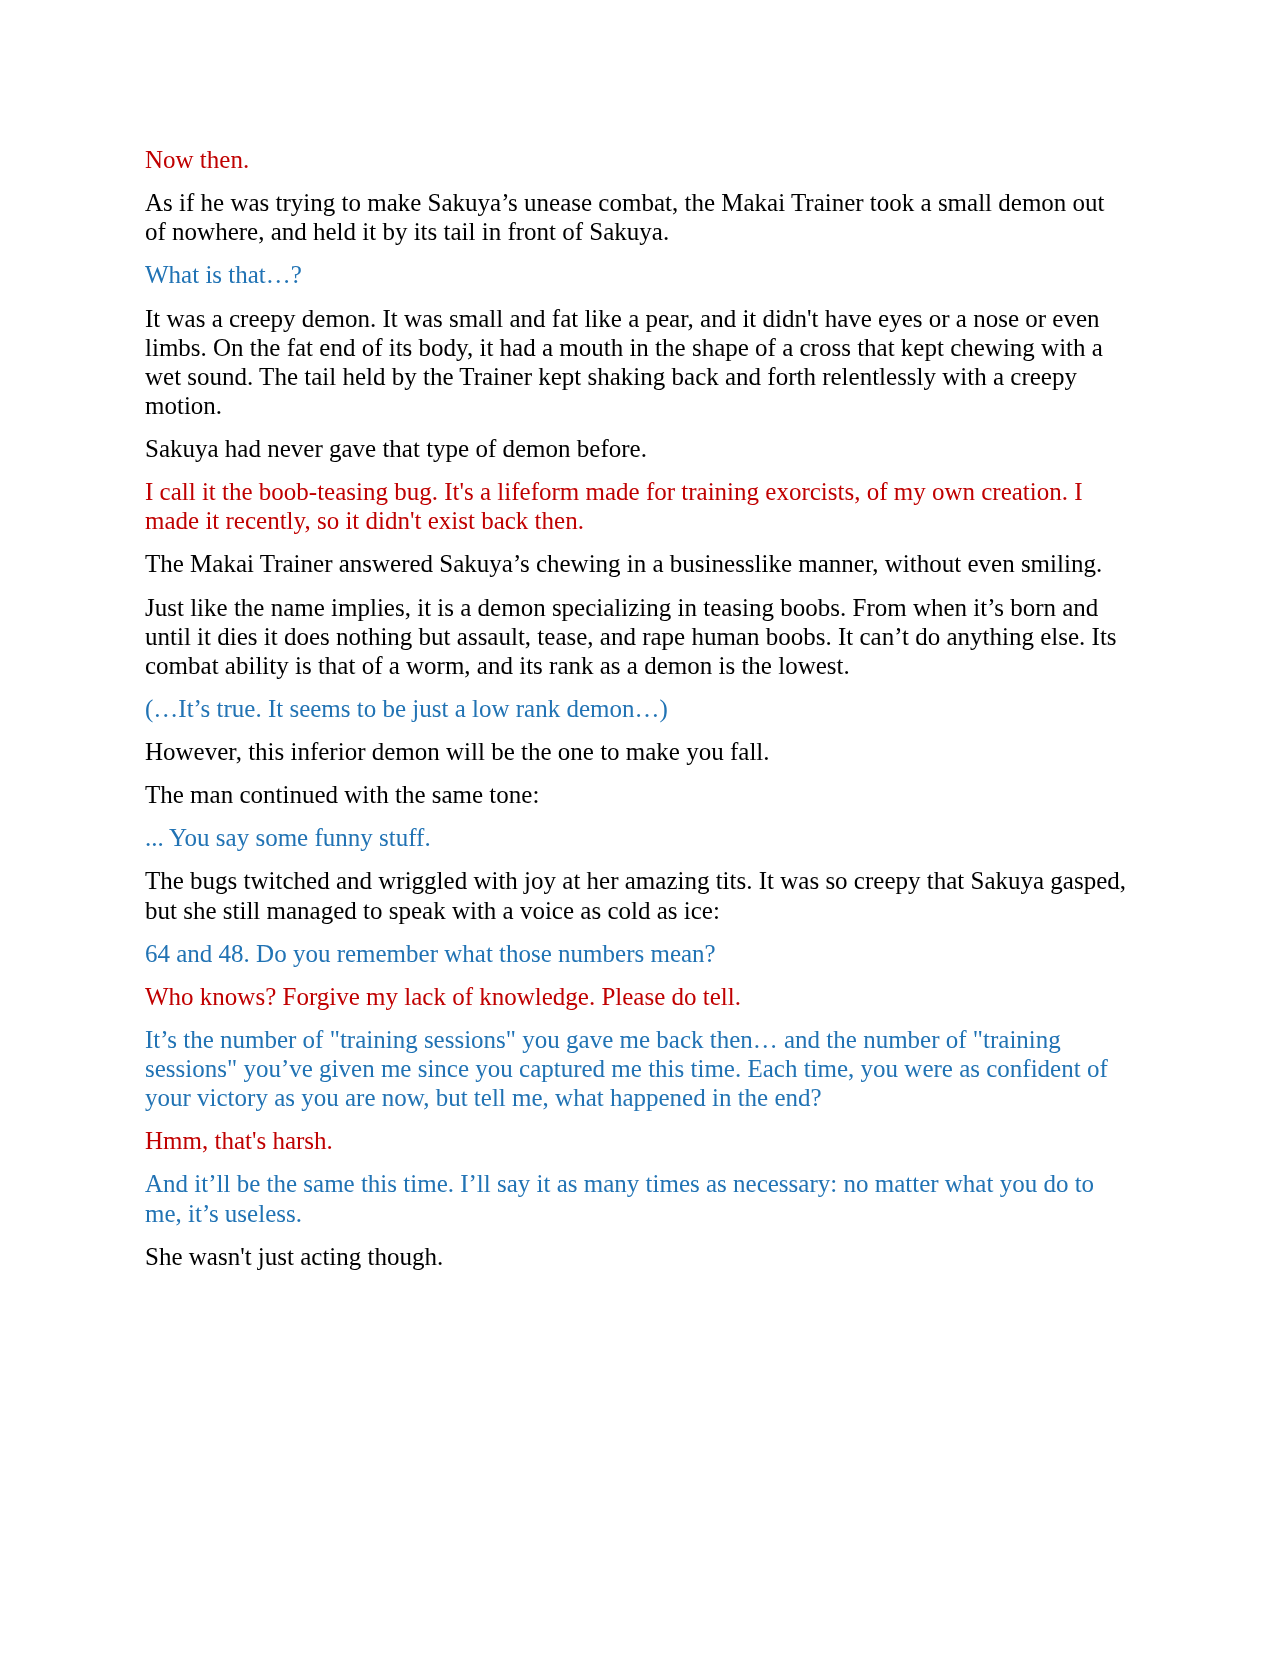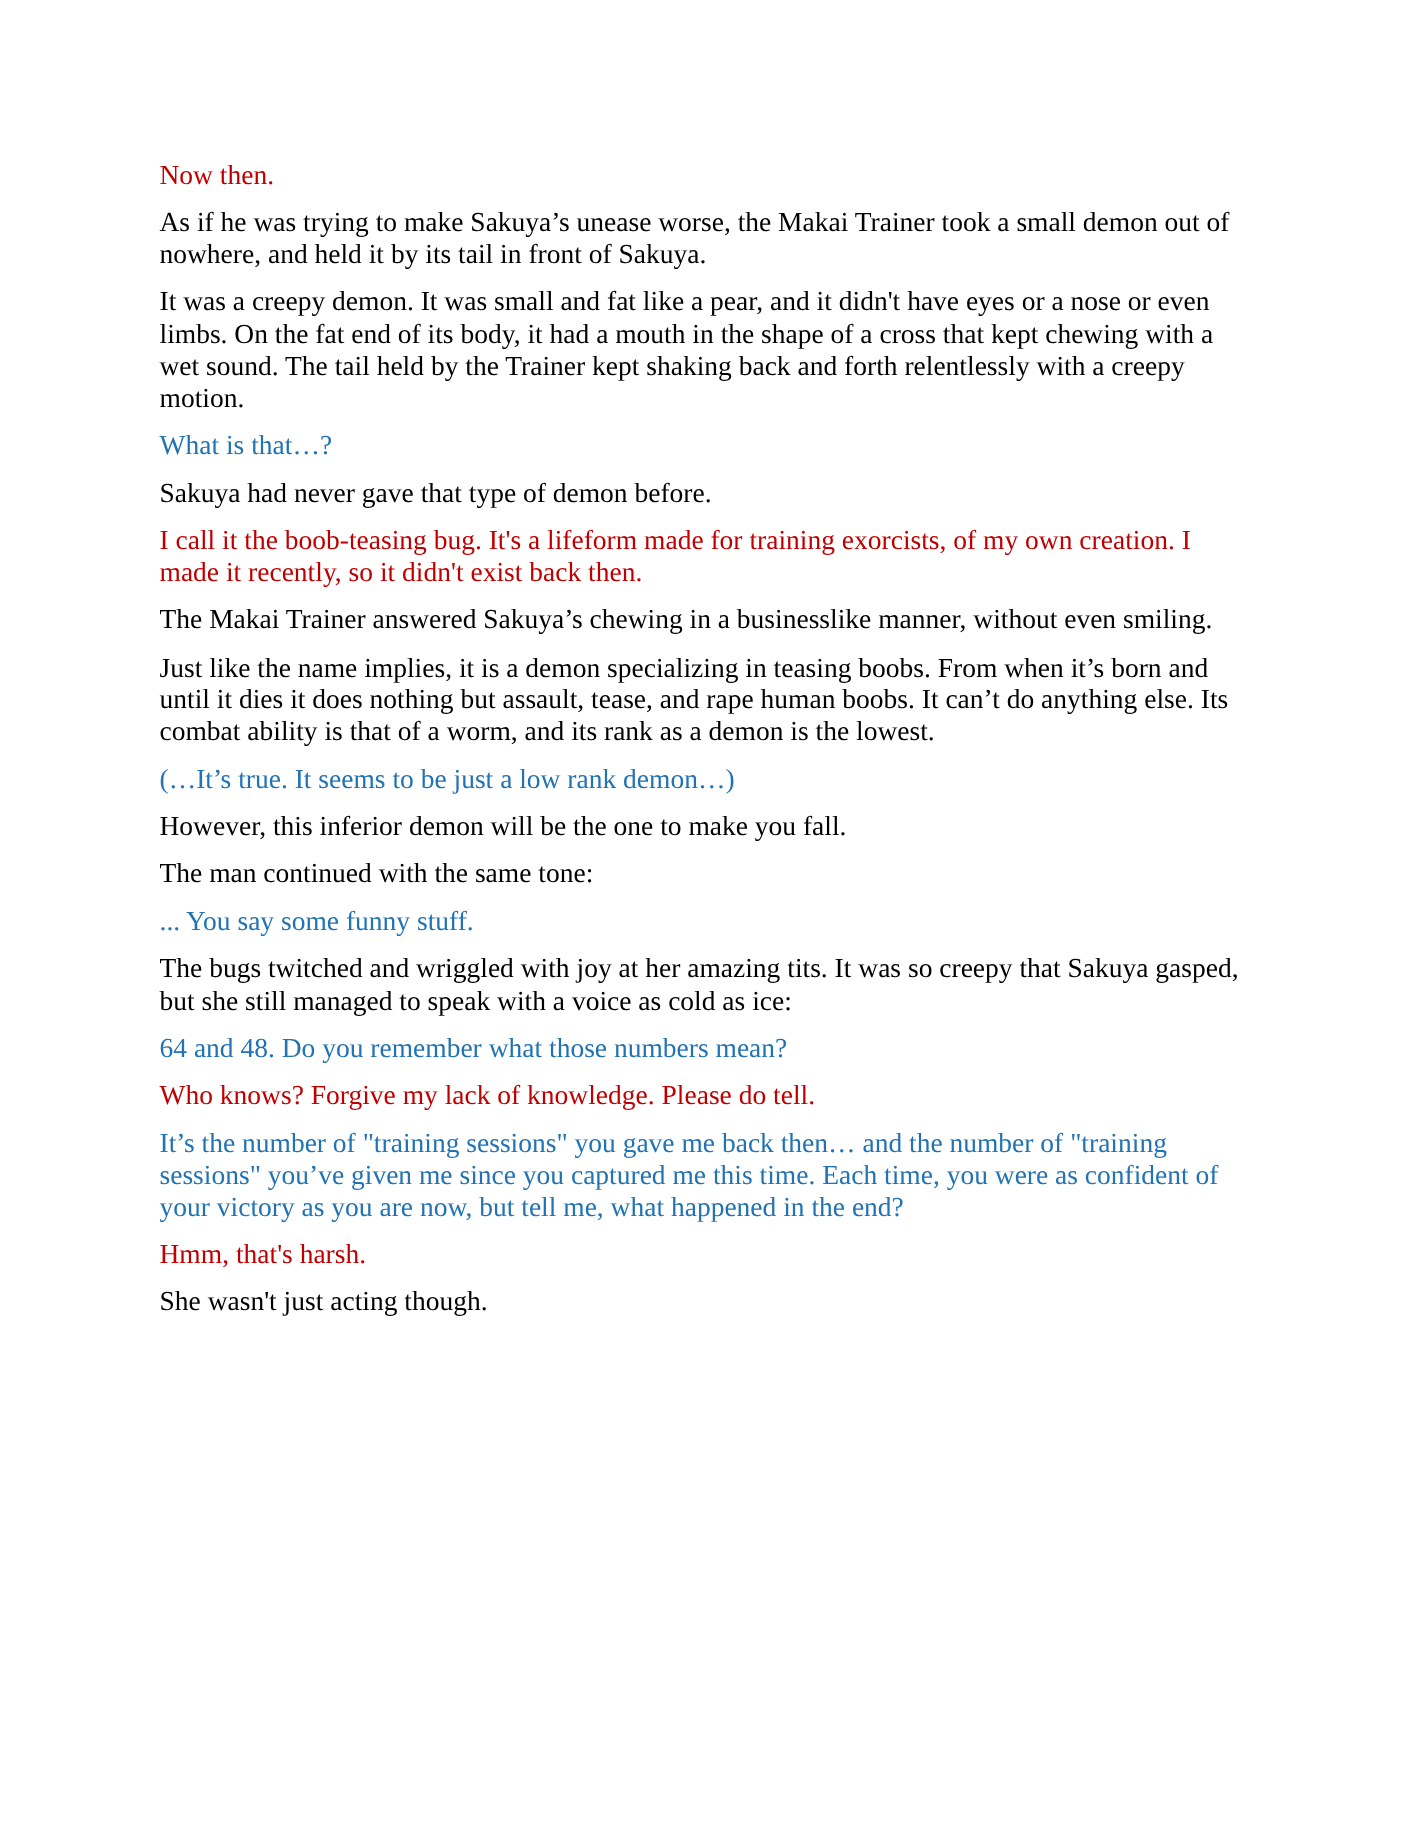--- a/index.html
+++ b/index.html
@@ -30,30 +30,31 @@
   }
   .para[data-color="red"]  { color: var(--red, #C00000); }
   .para[data-color="blue"] { color: var(--blue, #2173B4); }
   .para[data-color="black"]{ color: var(--ink, #000000); }
 </style>
 </head>
 <body>
 
 <main class="page">
   <p class="para" data-color="red">Now then.</p>
-  <p class="para" data-color="black">As if he was trying to make Sakuya’s unease worse, the Makai Trainer took a small demon out of nowhere, and held it by its tail in front of Sakuya.</p>
+  <p class="para" data-color="black">As if he was trying to make Sakuya’s unease combat, the Makai Trainer took a small demon out of nowhere, and held it by its tail in front of Sakuya.</p>
+  <p class="para" data-color="blue">What is that…?</p>
   <p class="para" data-color="black">It was a creepy demon. It was small and fat like a pear, and it didn't have eyes or a nose or even limbs. On the fat end of its body, it had a mouth in the shape of a cross that kept chewing with a wet sound. The tail held by the Trainer kept shaking back and forth relentlessly with a creepy motion.</p>
-  <p class="para" data-color="blue">What is that…?</p>
   <p class="para" data-color="black">Sakuya had never gave that type of demon before.</p>
   <p class="para" data-color="red">I call it the boob-teasing bug. It's a lifeform made for training exorcists, of my own creation. I made it recently, so it didn't exist back then.</p>
   <p class="para" data-color="black">The Makai Trainer answered Sakuya’s chewing in a businesslike manner, without even smiling.</p>
   <p class="para" data-color="black">Just like the name implies, it is a demon specializing in teasing boobs. From when it’s born and until it dies it does nothing but assault, tease, and rape human boobs. It can’t do anything else. Its combat ability is that of a worm, and its rank as a demon is the lowest.</p>
   <p class="para" data-color="blue">(…It’s true. It seems to be just a low rank demon…)</p>
   <p class="para" data-color="black">However, this inferior demon will be the one to make you fall.</p>
   <p class="para" data-color="black">The man continued with the same tone:</p>
   <p class="para" data-color="blue">... You say some funny stuff.</p>
   <p class="para" data-color="black">The bugs twitched and wriggled with joy at her amazing tits. It was so creepy that Sakuya gasped, but she still managed to speak with a voice as cold as ice:</p>
   <p class="para" data-color="blue">64 and 48. Do you remember what those numbers mean?</p>
   <p class="para" data-color="red">Who knows? Forgive my lack of knowledge. Please do tell.</p>
   <p class="para" data-color="blue">It’s the number of "training sessions" you gave me back then… and the number of "training sessions" you’ve given me since you captured me this time. Each time, you were as confident of your victory as you are now, but tell me, what happened in the end?</p>
   <p class="para" data-color="red">Hmm, that's harsh.</p>
+  <p class="para" data-color="blue">And it’ll be the same this time. I’ll say it as many times as necessary: no matter what you do to me, it’s useless.</p>
   <p class="para" data-color="black">She wasn't just acting though.</p>
 </main>
 
 </body></html>

